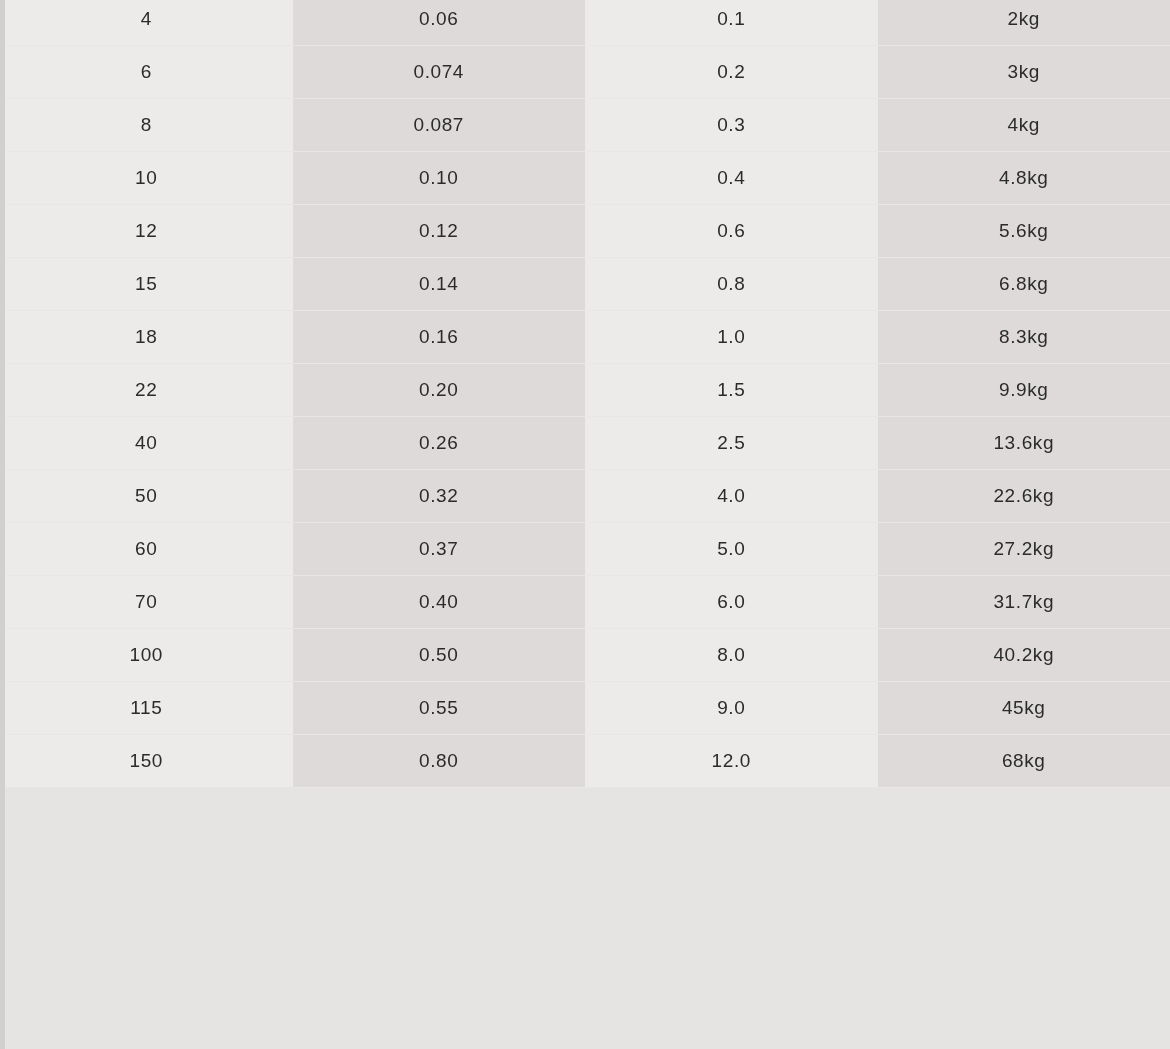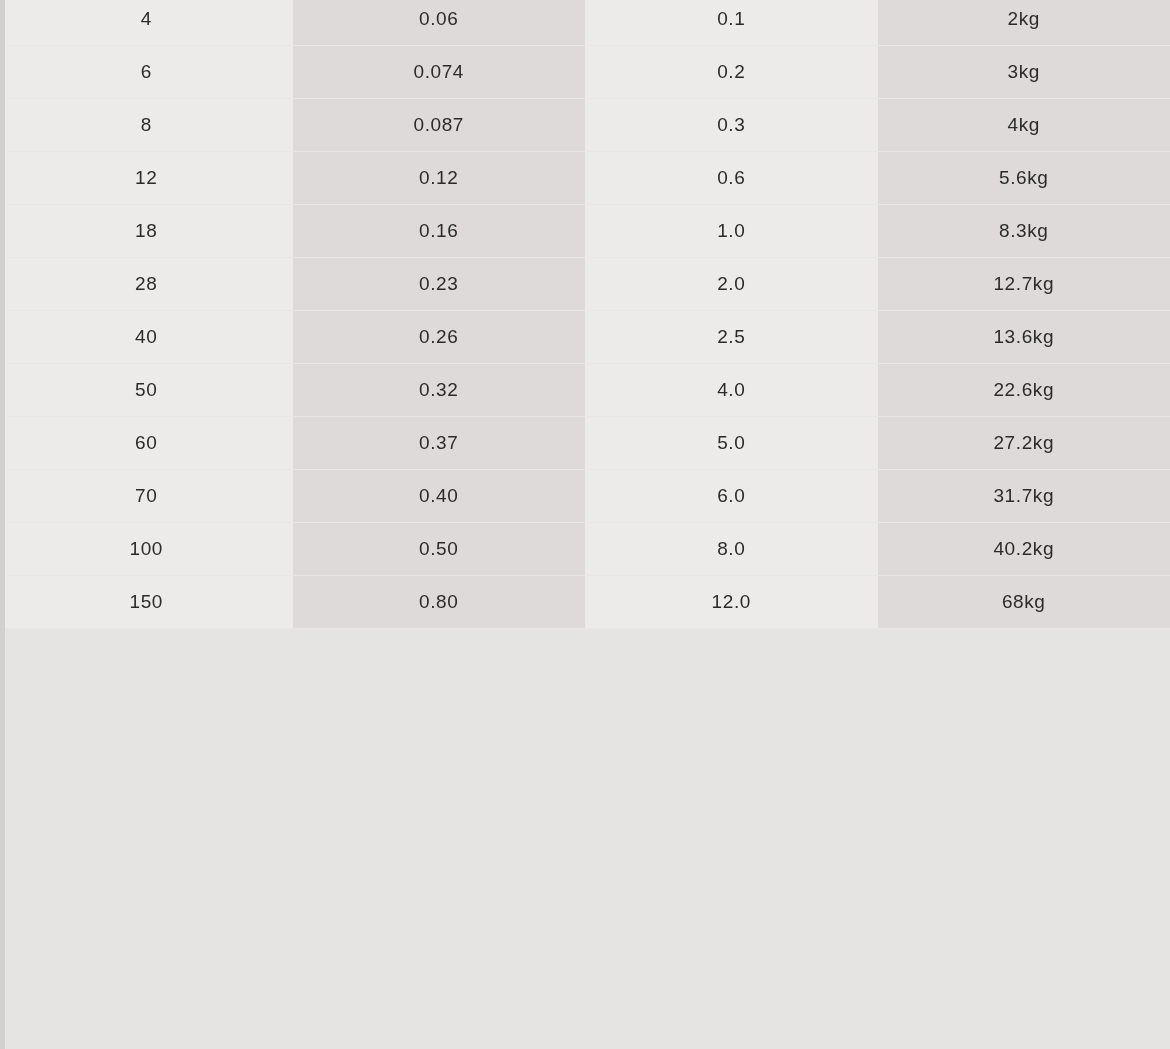--- a/index.html
+++ b/index.html
@@ -92,36 +92,48 @@
           <td class="odd-col">0.2</td>
           <td class="even-col">3kg</td>
         </tr>
         <tr>
           <td class="odd-col">8</td>
           <td class="even-col">0.087</td>
           <td class="odd-col">0.3</td>
           <td class="even-col">4kg</td>
         </tr>
         <tr>
+          <td class="odd-col">10</td>
+          <td class="even-col">0.10</td>
+          <td class="odd-col">0.4</td>
+          <td class="even-col">4.8kg</td>
+        </tr>
+        <tr>
           <td class="odd-col">12</td>
           <td class="even-col">0.12</td>
           <td class="odd-col">0.6</td>
           <td class="even-col">5.6kg</td>
+        </tr>
+        <tr>
+          <td class="odd-col">15</td>
+          <td class="even-col">0.14</td>
+          <td class="odd-col">0.8</td>
+          <td class="even-col">6.8kg</td>
         </tr>
         <tr>
           <td class="odd-col">18</td>
           <td class="even-col">0.16</td>
           <td class="odd-col">1.0</td>
           <td class="even-col">8.3kg</td>
         </tr>
         <tr>
-          <td class="odd-col">28</td>
-          <td class="even-col">0.23</td>
-          <td class="odd-col">2.0</td>
-          <td class="even-col">12.7kg</td>
+          <td class="odd-col">22</td>
+          <td class="even-col">0.20</td>
+          <td class="odd-col">1.5</td>
+          <td class="even-col">9.9kg</td>
         </tr>
         <tr>
           <td class="odd-col">40</td>
           <td class="even-col">0.26</td>
           <td class="odd-col">2.5</td>
           <td class="even-col">13.6kg</td>
         </tr>
         <tr>
           <td class="odd-col">50</td>
           <td class="even-col">0.32</td>
@@ -140,20 +152,26 @@
           <td class="odd-col">6.0</td>
           <td class="even-col">31.7kg</td>
         </tr>
         <tr>
           <td class="odd-col">100</td>
           <td class="even-col">0.50</td>
           <td class="odd-col">8.0</td>
           <td class="even-col">40.2kg</td>
         </tr>
         <tr>
+          <td class="odd-col">115</td>
+          <td class="even-col">0.55</td>
+          <td class="odd-col">9.0</td>
+          <td class="even-col">45kg</td>
+        </tr>
+        <tr>
           <td class="odd-col">150</td>
           <td class="even-col">0.80</td>
           <td class="odd-col">12.0</td>
           <td class="even-col">68kg</td>
         </tr>
       </tbody>
   </table>
 
 </div>
 

